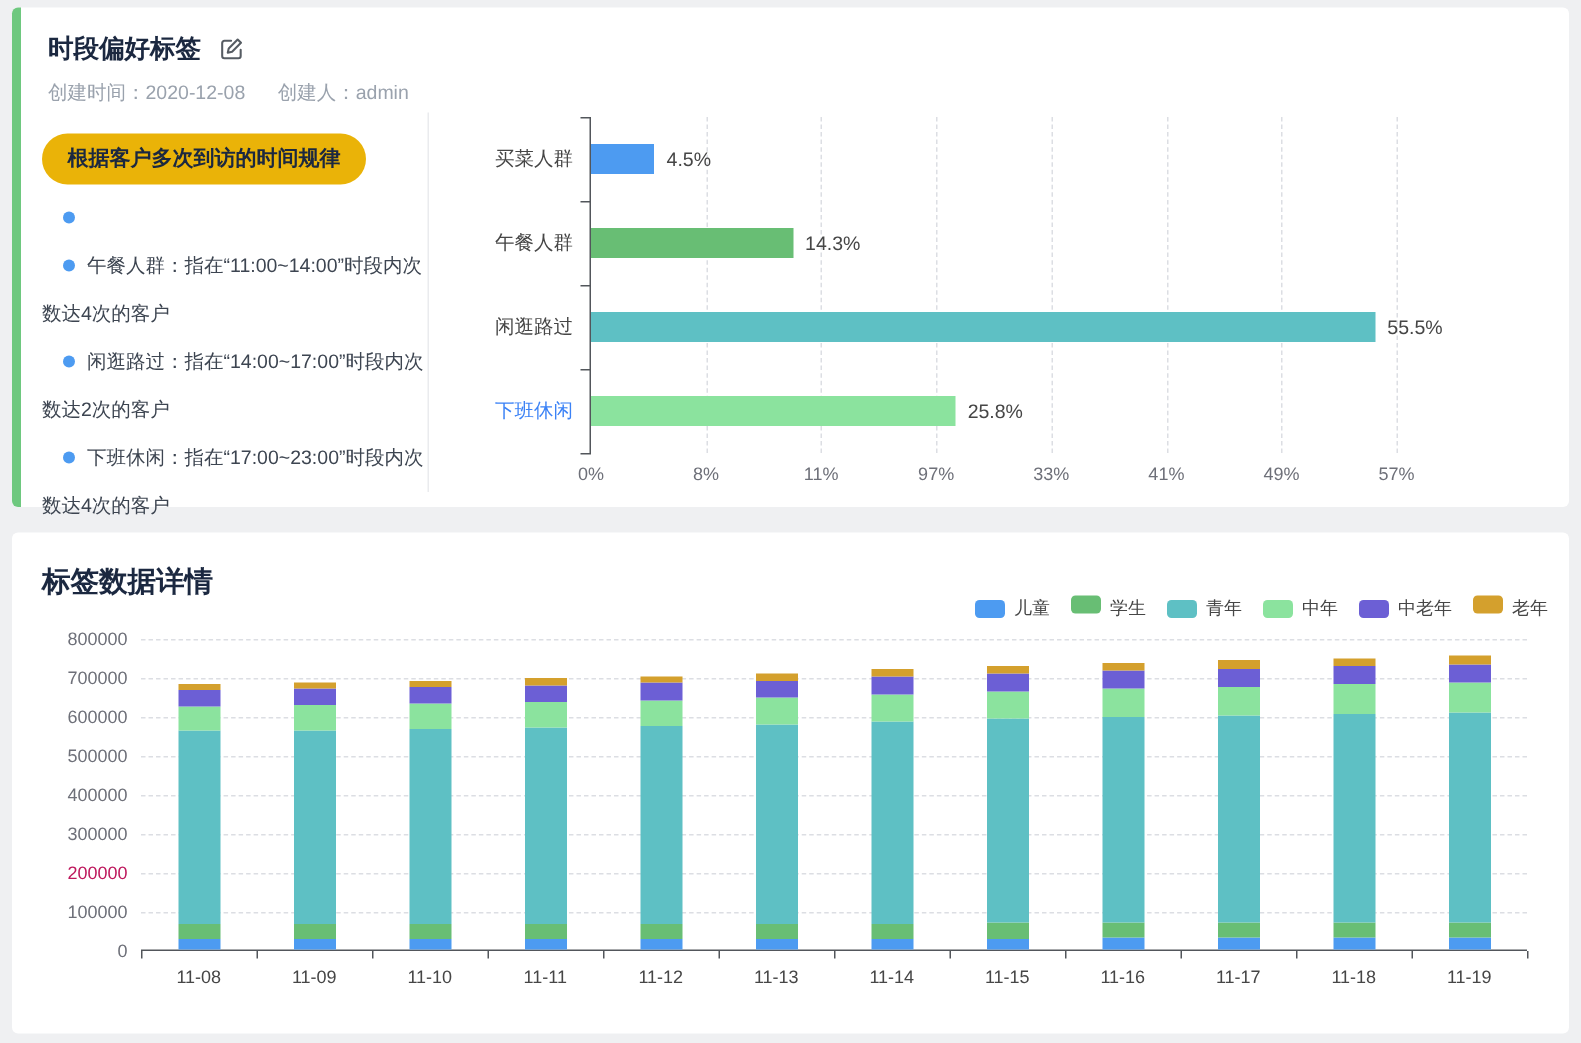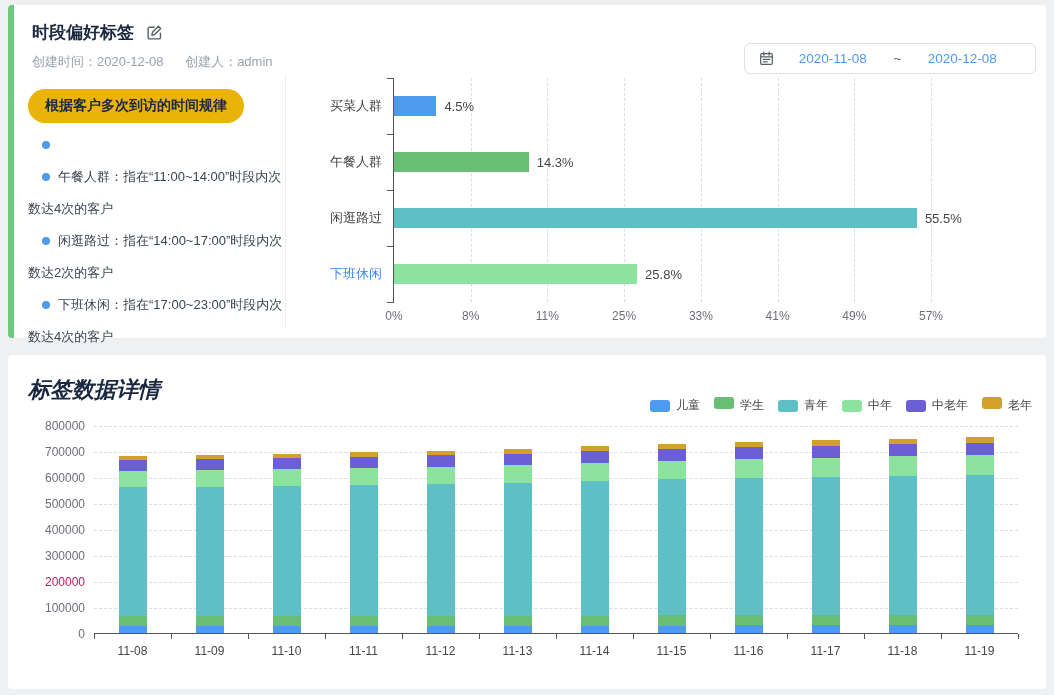--- a/index.html
+++ b/index.html
@@ -29,21 +29,21 @@
   .desc { position:absolute; left:20px; top:84px; width:262px; }
   .pill {
     display:inline-block; background:#eab308; border-radius:17px;
     padding:8px 17px; font-size:14px; font-weight:bold; color:#1b2840;
   }
   .desc-items { margin-top:6px; }
   .desc-items p { margin:0; font-size:13px; color:#3d4551; line-height:32px; text-indent:14px; }
   .dot { display:inline-block; width:8px; height:8px; border-radius:50%; background:#4d9bf1; margin-right:8px; }
   .vdivider { position:absolute; left:277px; top:70px; bottom:10px; width:1px; background:#eaebee; }
   .hplot { position:absolute; left:385px; top:73px; width:616px; height:224px; border-left:1px solid #52565b; }
-  .card-bottom .card-title2 { position:absolute; left:20px; top:20px; margin:0; font-size:22px; font-weight:bold; color:#1b2840;font-style:italic; }
+  .card-bottom .card-title2 { position:absolute; left:20px; top:20px; margin:0; font-size:19px; font-weight:bold; color:#1b2840; }
   .legend { position:absolute; right:14px; top:42px; display:flex; gap:14px; align-items:center; }
   .splot { position:absolute; left:86px; top:71px; width:924px; height:208px; border-bottom:1px solid #52565b; }
 </style>
 </head>
 <body>
 
 <section class="card card-top">
   <div class="accent" style="background:#6ec87f;"></div>
 
   <div class="card-head">
@@ -54,52 +54,41 @@
         <path d="M11.7 2.2l2.1 2.1L8.2 9.9l-2.7.6.6-2.7z"></path>
       </svg>
     </span>
   </div>
 
   <div class="meta">
     <span>创建时间：</span><span class="val">2020-12-08</span>
     <span>创建人：</span><span class="val">admin</span>
   </div>
 
-  <div class="datepicker">
-    <span style="display:inline-flex;">
-      <svg width="15" height="15" viewBox="0 0 16 16" fill="none" stroke="#5a6066" stroke-width="1.3" stroke-linecap="round">
-        <rect x="1.8" y="2.8" width="12.4" height="11.4" rx="1.2"></rect>
-        <path d="M1.8 6.2h12.4M5.2 1.2v3.2M10.8 1.2v3.2M4.6 9h1.6M7.2 9h1.6M9.8 9h1.6M4.6 11.5h1.6M7.2 11.5h1.6"></path>
-      </svg>
-    </span>
-    <span class="date">2020-11-08</span>
-    <span class="sep">~</span>
-    <span class="date">2020-12-08</span>
-  </div>
 
   <div class="desc">
     <div class="pill">根据客户多次到访的时间规律</div>
     <div class="desc-items">
       <p><span class="dot"></span></p>
       <p><span class="dot"></span><span>午餐人群：指在“11:00~14:00”时段内次数达4次的客户</span></p>
       <p><span class="dot"></span><span>闲逛路过：指在“14:00~17:00”时段内次数达2次的客户</span></p>
       <p><span class="dot"></span><span>下班休闲：指在“17:00~23:00”时段内次数达4次的客户</span></p>
     </div>
   </div>
 
   <div class="vdivider"></div>
 
   <div class="hplot">
       <div style="position: absolute; left: 0px; top: 231px; transform: translateX(-50%); font-size: 12px; color: rgb(110, 112, 121);">0%</div>
       <div style="position: absolute; left: 76.7px; top: 0px; height: 224px; border-left: 1px dashed rgb(220, 222, 227);"></div>
       <div style="position: absolute; left: 76.7px; top: 231px; transform: translateX(-50%); font-size: 12px; color: rgb(110, 112, 121);">8%</div>
       <div style="position: absolute; left: 153.4px; top: 0px; height: 224px; border-left: 1px dashed rgb(220, 222, 227);"></div>
       <div style="position: absolute; left: 153.4px; top: 231px; transform: translateX(-50%); font-size: 12px; color: rgb(110, 112, 121);">11%</div>
       <div style="position: absolute; left: 230.1px; top: 0px; height: 224px; border-left: 1px dashed rgb(220, 222, 227);"></div>
-      <div style="position: absolute; left: 230.1px; top: 231px; transform: translateX(-50%); font-size: 12px; color: rgb(110, 112, 121);">25%</div>
+      <div style="position: absolute; left: 230.1px; top: 231px; transform: translateX(-50%); font-size: 12px; color: rgb(110, 112, 121);">97%</div>
       <div style="position: absolute; left: 306.9px; top: 0px; height: 224px; border-left: 1px dashed rgb(220, 222, 227);"></div>
       <div style="position: absolute; left: 306.9px; top: 231px; transform: translateX(-50%); font-size: 12px; color: rgb(110, 112, 121);">33%</div>
       <div style="position: absolute; left: 383.6px; top: 0px; height: 224px; border-left: 1px dashed rgb(220, 222, 227);"></div>
       <div style="position: absolute; left: 383.6px; top: 231px; transform: translateX(-50%); font-size: 12px; color: rgb(110, 112, 121);">41%</div>
       <div style="position: absolute; left: 460.3px; top: 0px; height: 224px; border-left: 1px dashed rgb(220, 222, 227);"></div>
       <div style="position: absolute; left: 460.3px; top: 231px; transform: translateX(-50%); font-size: 12px; color: rgb(110, 112, 121);">49%</div>
       <div style="position: absolute; left: 537px; top: 0px; height: 224px; border-left: 1px dashed rgb(220, 222, 227);"></div>
       <div style="position: absolute; left: 537px; top: 231px; transform: translateX(-50%); font-size: 12px; color: rgb(110, 112, 121);">57%</div>
       <div style="position: absolute; left: -7px; top: 0px; width: 7px; border-top: 1px solid rgb(82, 86, 91);"></div>
       <div style="position: absolute; left: -7px; top: 56px; width: 7px; border-top: 1px solid rgb(82, 86, 91);"></div>

